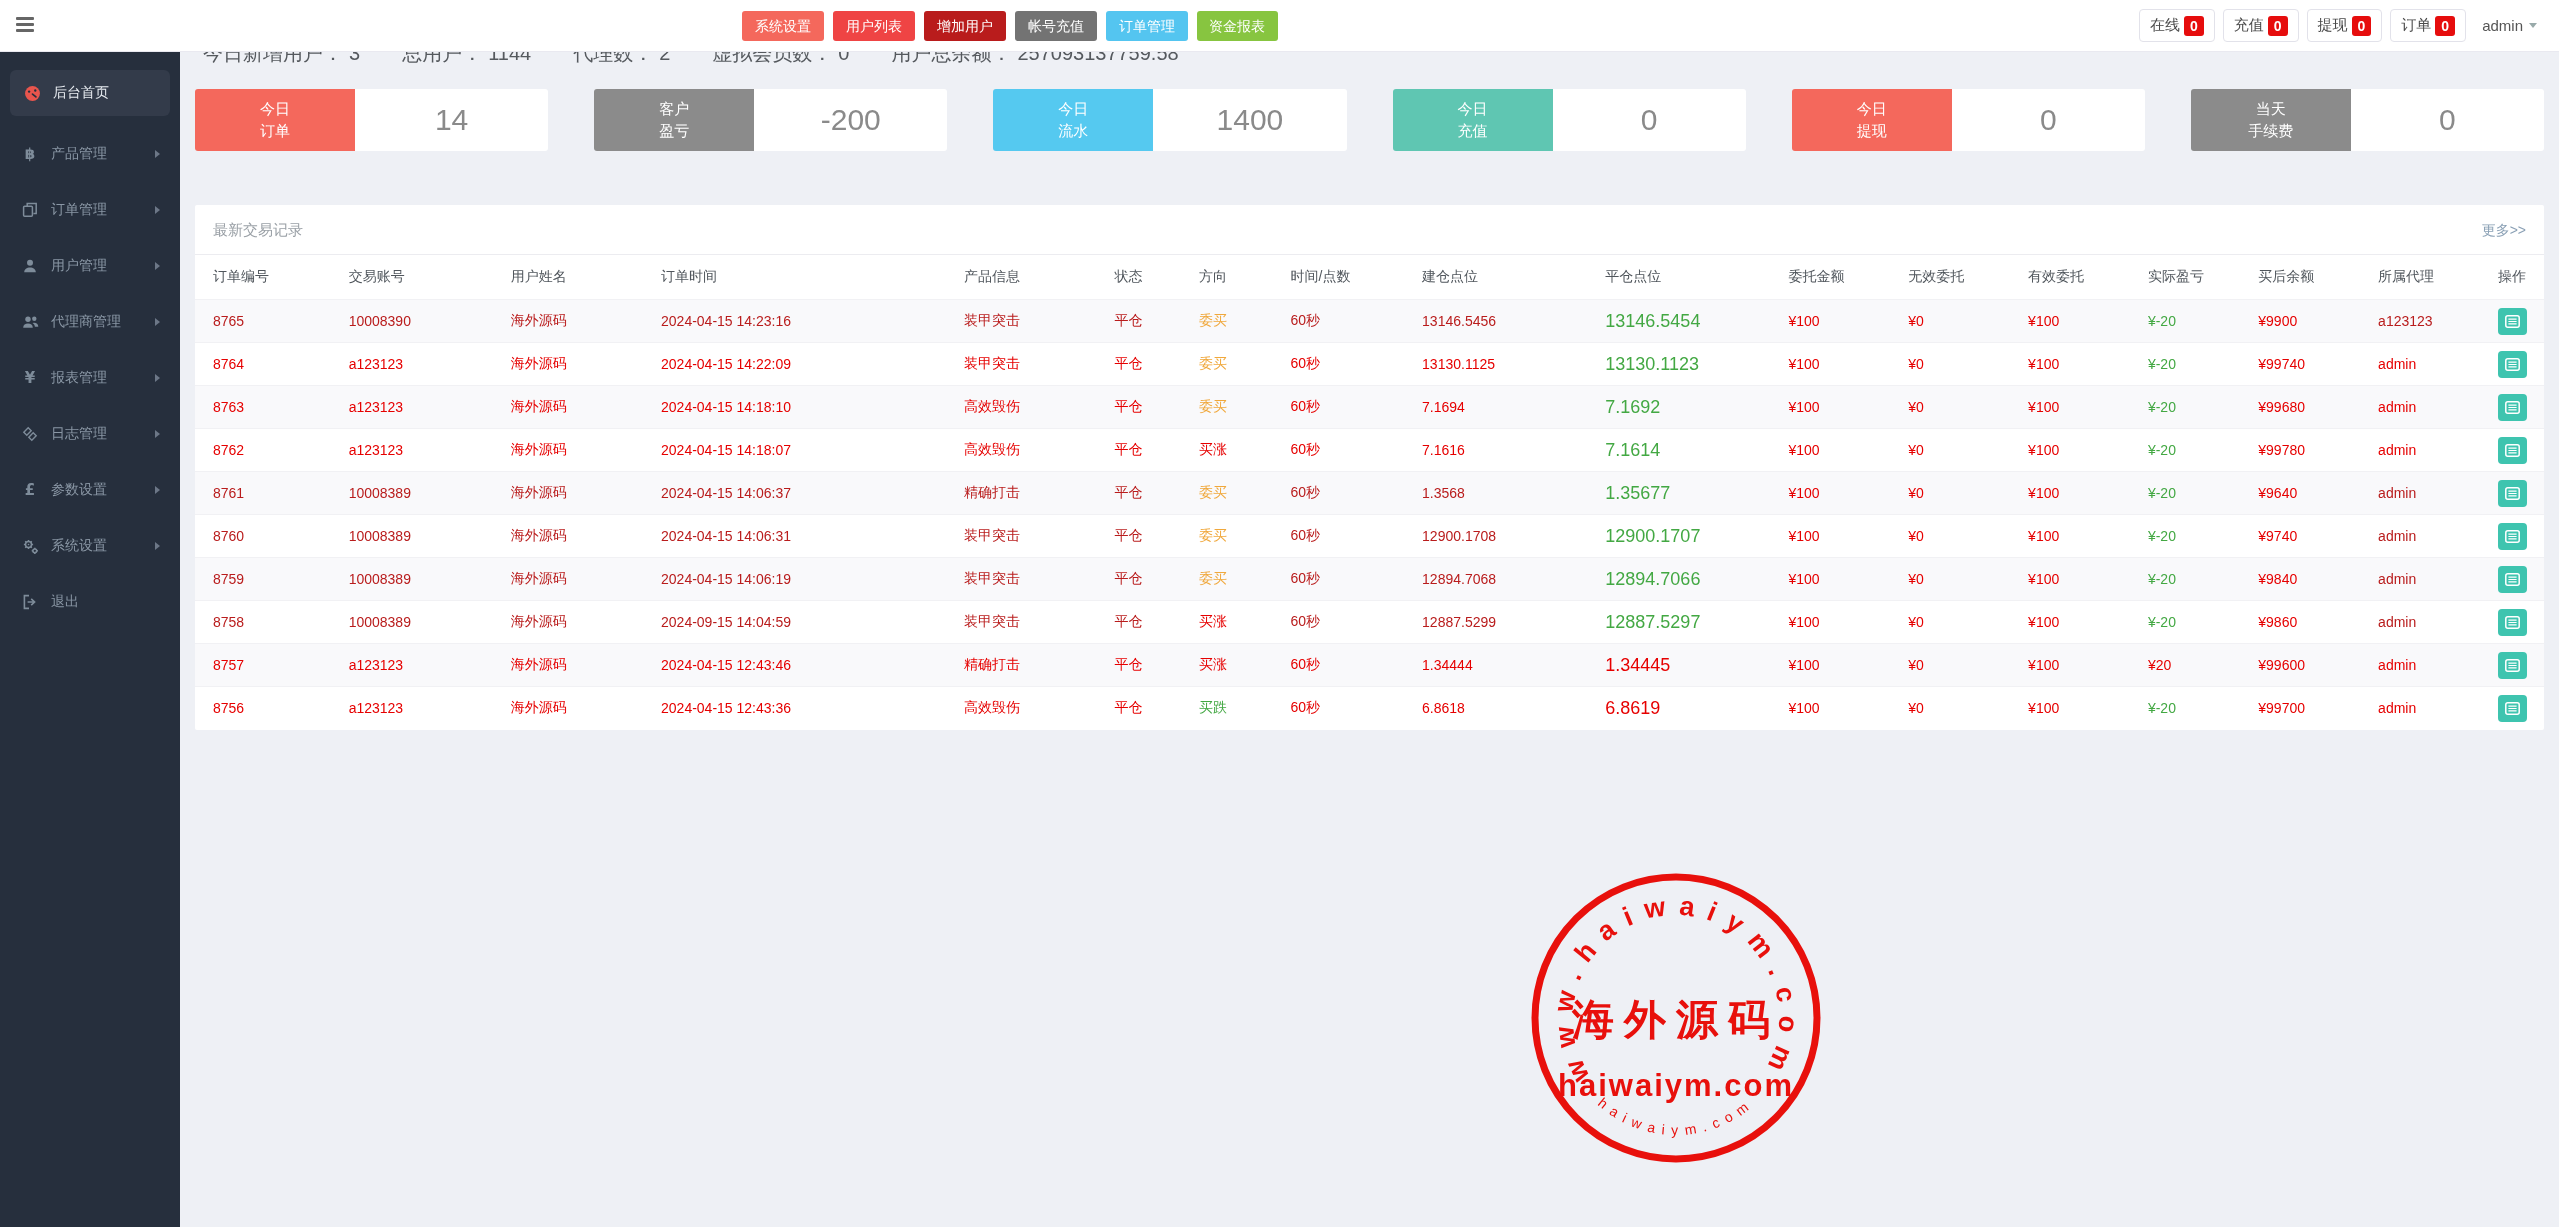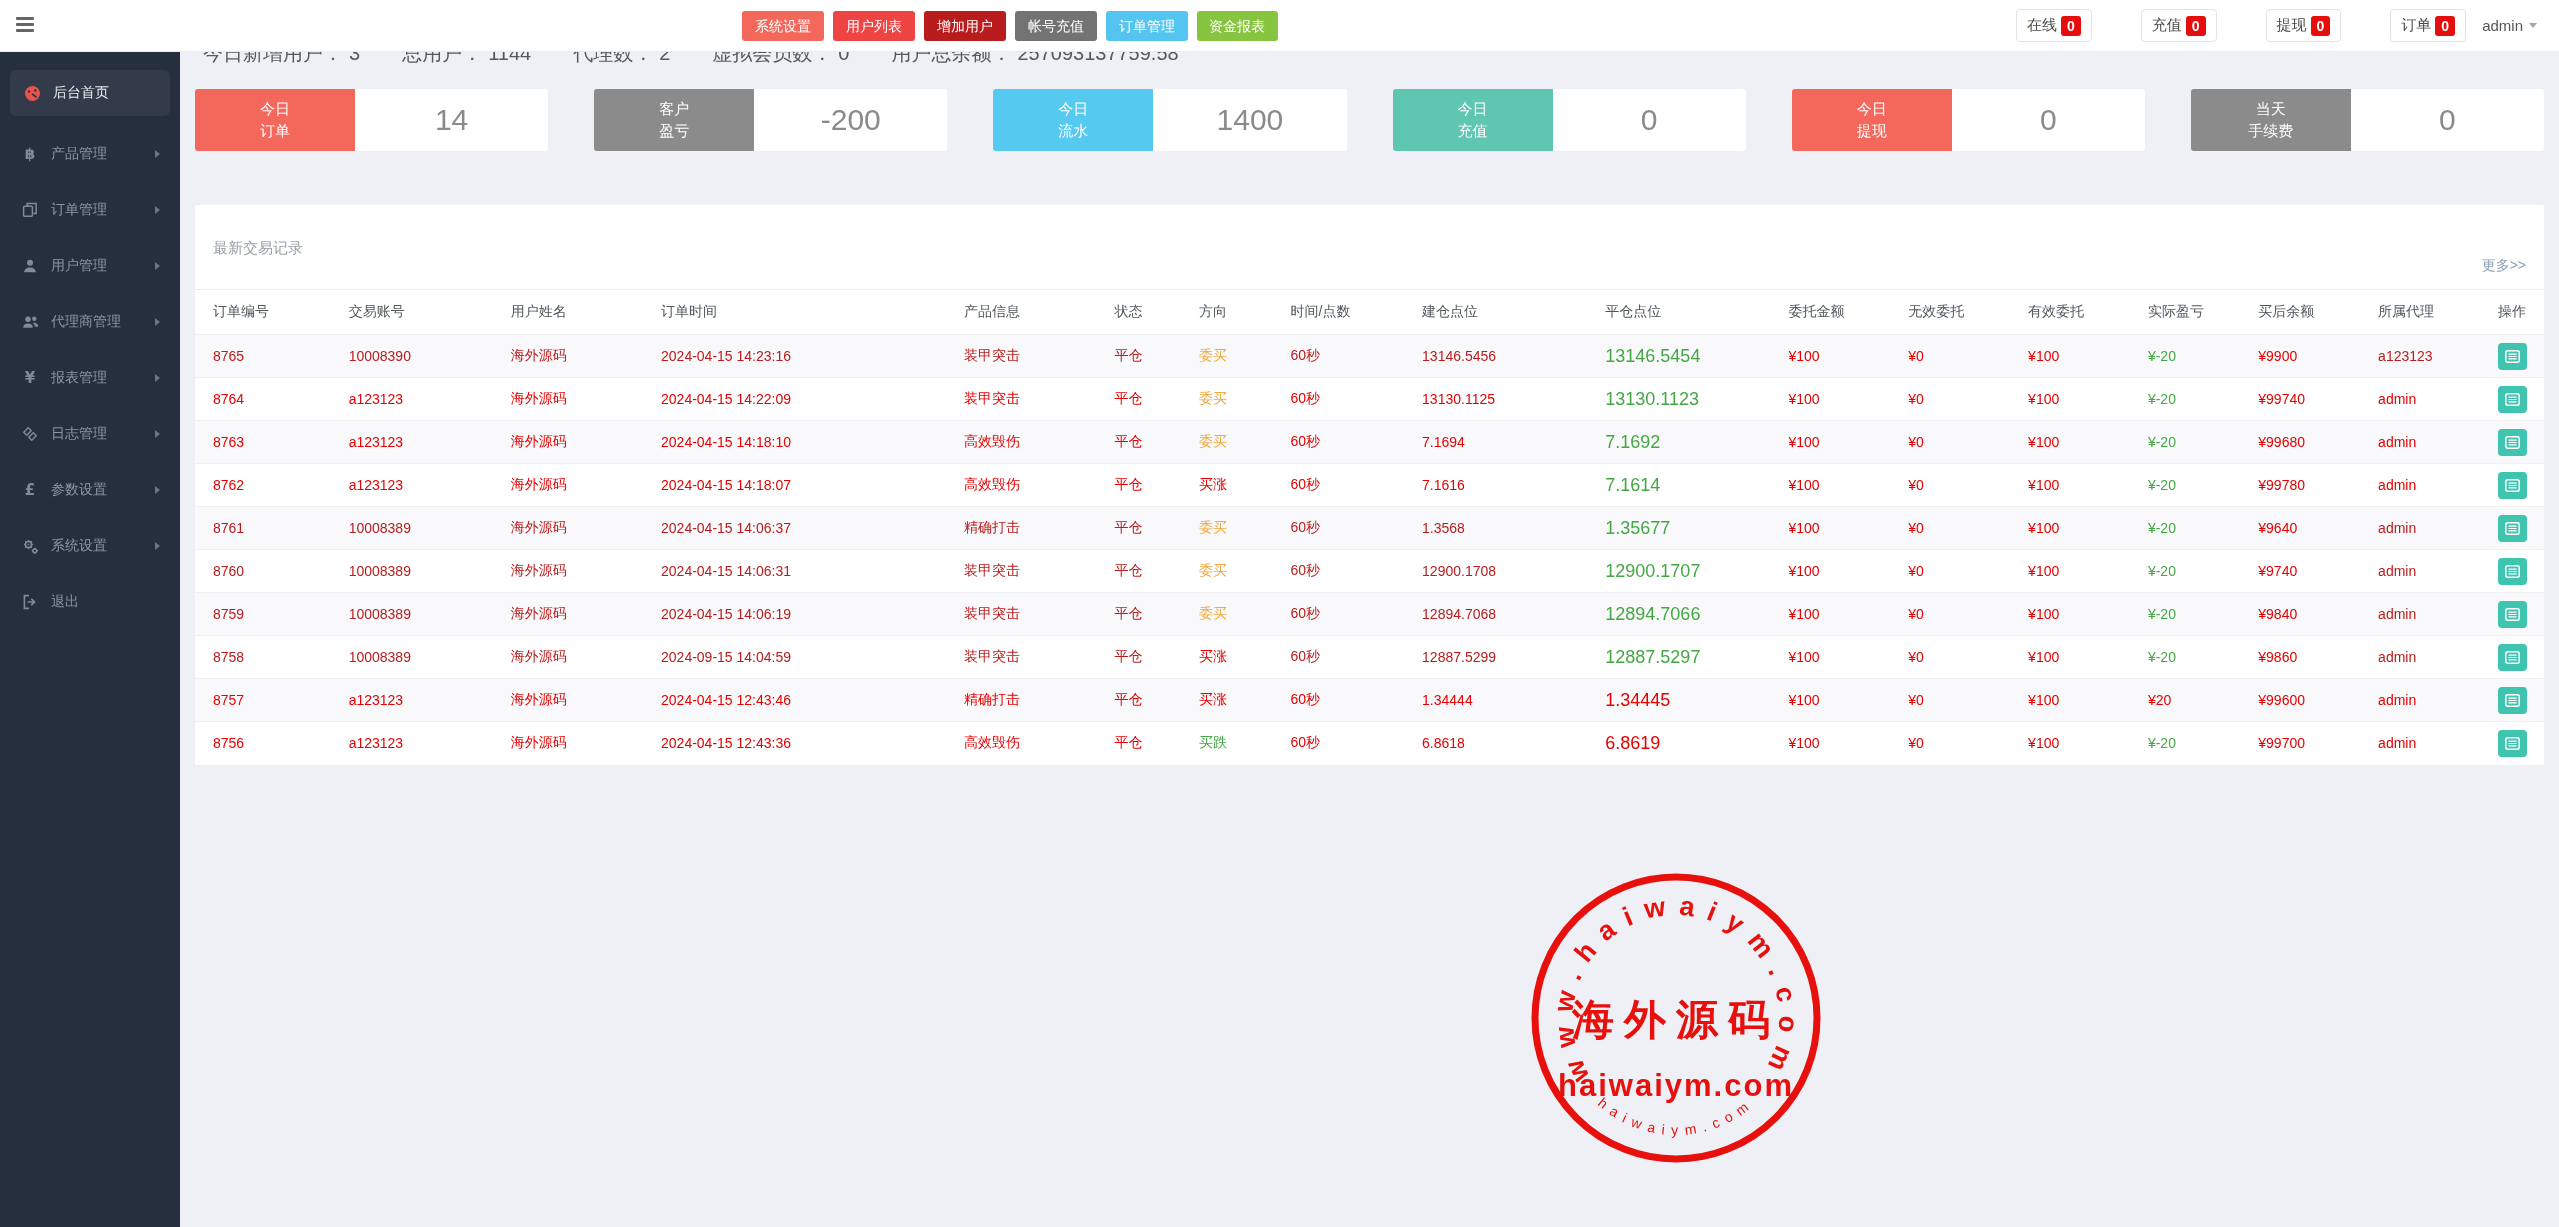--- a/index.html
+++ b/index.html
@@ -19,21 +19,21 @@
   .hamburger { position:absolute; left:16px; top:17px; width:20px; cursor:pointer; }
   .hamburger span { display:block; width:18px; height:3px; background:#666; border-radius:1px; margin-bottom:3px; }
   .quick-btns { position:absolute; left:742px; top:11px; display:flex; gap:9px; }
   .quick-btn {
     height:30px; padding:0 13px; border:none; border-radius:3px;
     color:#fff; font-size:14px; font-family:inherit; cursor:pointer; line-height:30px;
   }
   .nav-right { position:absolute; right:14px; top:9px; display:flex; gap:8px; align-items:center; }
   .status-badge {
     display:flex; align-items:center; gap:4px; height:33px; padding:8px 10px;
-    border:1px solid #e2e2ea; border-radius:4px; background:#fff; font-size:15px; color:#4a4a4a; cursor:pointer;margin-left:41px;
+    border:1px solid #e2e2ea; border-radius:4px; background:#fff; font-size:15px; color:#4a4a4a; cursor:pointer;
   }
   .badge-count {
     background:#e60d0d; color:#fff; font-size:14px; font-weight:bold;
     border-radius:3px; padding:1px 6px; line-height:18px;
   }
   .admin-menu { display:flex; align-items:center; gap:6px; padding:0 8px; font-size:15px; color:#555; cursor:pointer; height:33px; }
   .caret-down { width:0; height:0; border-top:5px solid #9aa; border-left:4px solid transparent; border-right:4px solid transparent; }
   
   .sidebar {
     position:absolute; left:0; top:52px; width:180px; height:1175px;
@@ -58,21 +58,21 @@
   .stat-card { flex:1; height:62px; display:flex; border-radius:3px; overflow:hidden; }
   .card-label {
     width:160px; color:#fff; font-size:15px; display:flex; flex-direction:column;
     align-items:center; justify-content:center; line-height:1.45; text-align:center;
   }
   .card-value { flex:1; background:#fff; display:flex; align-items:center; justify-content:center; font-size:30px; color:#8a8a8a; }
   
   .panel { margin-top:54px; background:#fff; border-radius:2px; }
   .panel-head { display:flex; justify-content:space-between; align-items:center; padding:16px 18px 14px 18px; border-bottom:1px solid #ececf0; }
   .panel-title { font-size:15px; color:#9aa0a6; }
-  .more-link { font-size:14px; color:#8aa0b5; text-decoration:none; cursor:pointer;margin-top:36px; }
+  .more-link { font-size:14px; color:#8aa0b5; text-decoration:none; cursor:pointer; }
   table { width:100%; border-collapse:collapse; table-layout:fixed; }
   th {
     text-align:left; font-weight:normal; font-size:14px; color:#50565c;
     padding:13px 8px; white-space:nowrap; overflow:hidden;
   }
   td { font-size:14px; height:43px; padding:0 8px; border-top:1px solid #f1f1f4; white-space:nowrap; overflow:hidden; }
   th:first-child, td:first-child { padding-left:18px; }
   tbody tr:nth-child(odd) { background:#f9f9fb; }
   .t-muted  { color:#b91c1c; }
   .t-red    { color:#e60000; }

